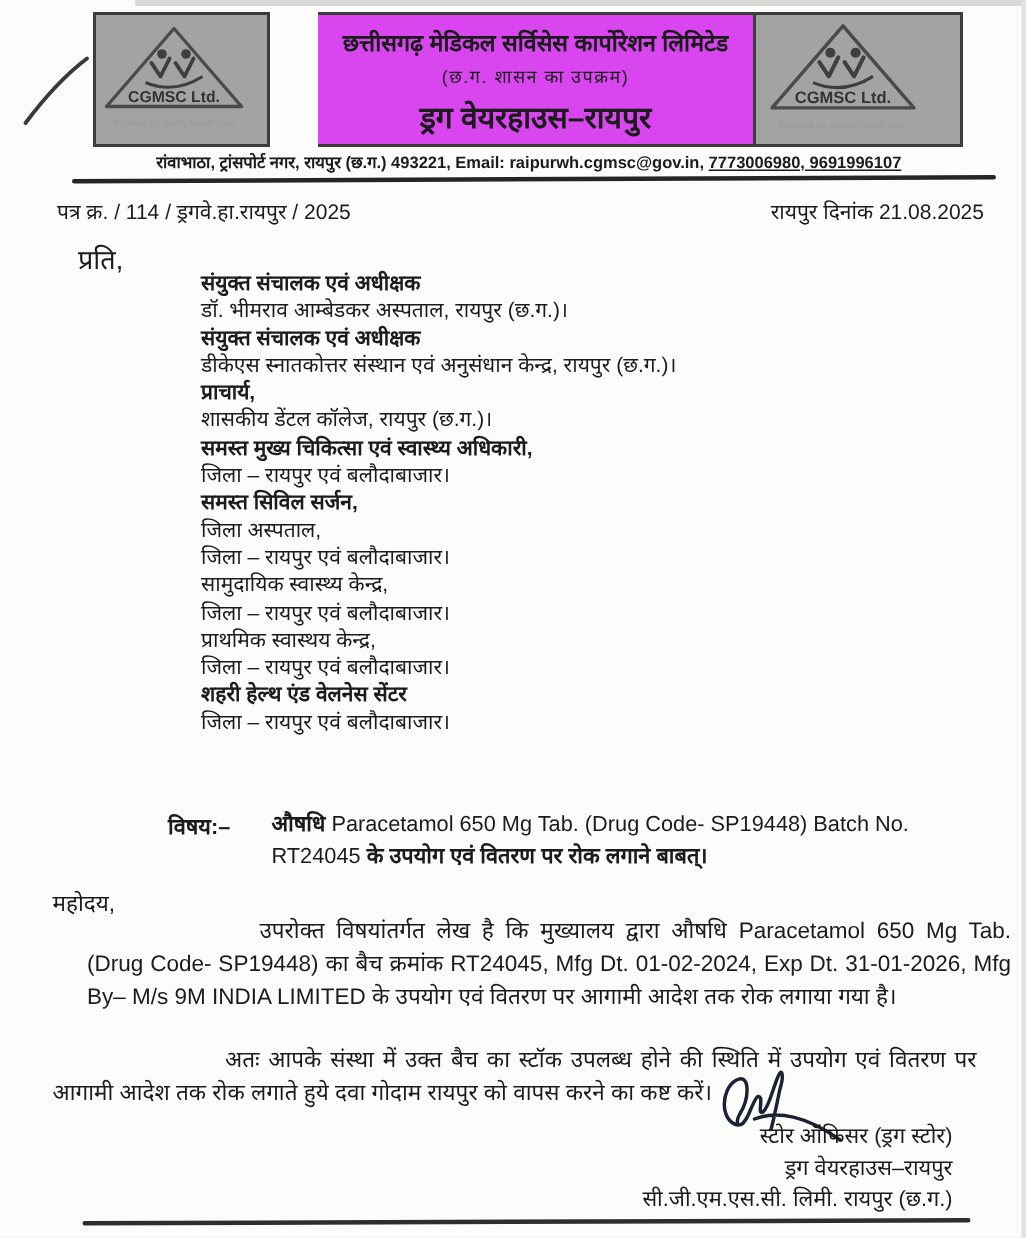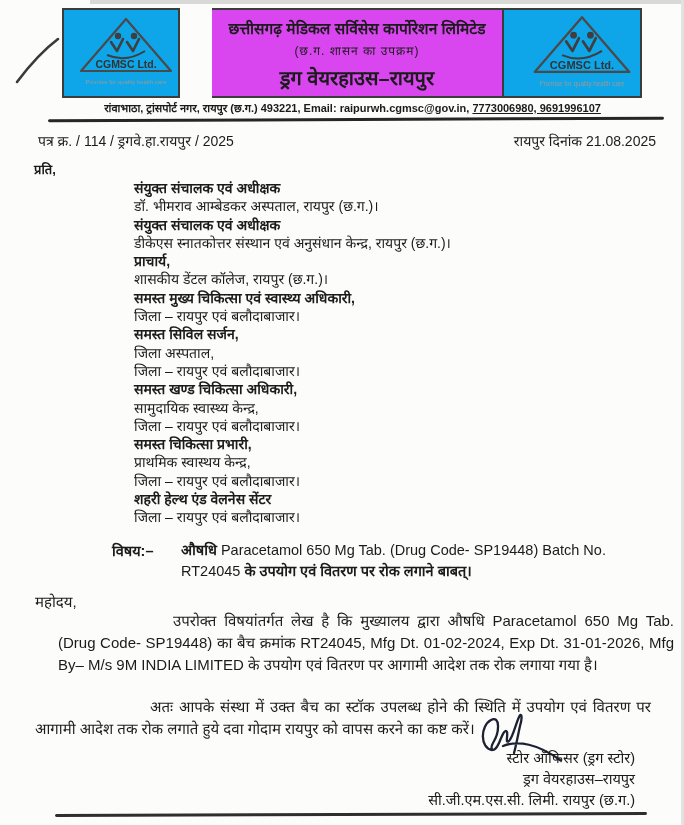--- a/index.html
+++ b/index.html
@@ -8,41 +8,41 @@
     background:#fcfcfa;overflow:hidden;
     font-family:"Liberation Sans","DejaVu Sans",sans-serif;
     color:#1b1b1b;
   }
   .scan-top-edge{position:absolute;top:0;left:90px;right:0;height:4px;background:#d9d9d7;}
   .scan-right-edge{position:absolute;top:0;right:0;width:3px;height:100%;background:#e2e2e0;}
 
   
   .lh-row{position:absolute;top:8px;left:62px;width:580px;height:90px;display:flex;}
   .logo-box{width:118px;height:90px;border:2px solid #3c3c3c;box-sizing:border-box;
-    display:flex;align-items:center;justify-content:flex-end;background:#0ea5e9;}
+    display:flex;align-items:center;justify-content:flex-start;background:#a3a3a3;}
   .logo-box.right{width:140px;}
   .title-box{flex:1;height:90px;border-top:2px solid #3c3c3c;border-bottom:2px solid #3c3c3c;
     box-sizing:border-box;text-align:center;padding-top:7px;background:#d946ef;margin-left:32px;}
   .org-name{font-size:15.5px;font-weight:bold;white-space:nowrap;}
   .org-type{font-size:12px;font-weight:normal;margin-top:3px;letter-spacing:1px;}
   .office-name{font-size:20px;font-weight:bold;margin-top:5px;}
   .addr-row{position:absolute;top:100px;left:55px;width:595px;text-align:center;
     font-size:11px;font-weight:bold;white-space:nowrap;}
   .addr-row .phones{text-decoration:underline;margin-top:43px;}
   .thick-rule{position:absolute;top:118px;left:48px;width:616px;height:3px;background:#262626;
     transform:rotate(-0.25deg);border-radius:2px;}
   .bottom-rule{position:absolute;top:813px;left:55px;width:592px;height:3px;background:#2e2e2e;
     transform:rotate(-0.2deg);border-radius:2px;}
 
   
   .ref-row{position:absolute;top:131px;left:38px;width:618px;display:flex;
     justify-content:space-between;font-size:14px;}
 
   
-  .to-label{position:absolute;top:160px;left:34px;font-size:13px;font-weight:bold;}
+  .to-label{position:absolute;top:160px;left:52px;font-size:18px;}
   .recipients{position:absolute;top:179px;left:134px;width:470px;
     font-size:14px;line-height:18.3px;}
   .recipients .r-title{font-weight:bold;}
 
   
   .subject-row{position:absolute;top:540px;left:64px;width:585px;display:flex;}
   .subject-label{font-size:14.5px;font-weight:bold;width:69px;flex:none;margin-left:48px;}
   .subject-text{font-size:14.5px;font-weight:bold;width:508px;line-height:21px;}
 
   
@@ -125,24 +125,22 @@
       <div class="r-line">डॉ. भीमराव आम्बेडकर अस्पताल, रायपुर (छ.ग.)।</div>
       <div class="r-title">संयुक्त संचालक एवं अधीक्षक</div>
       <div class="r-line">डीकेएस स्नातकोत्तर संस्थान एवं अनुसंधान केन्द्र, रायपुर (छ.ग.)।</div>
       <div class="r-title">प्राचार्य,</div>
       <div class="r-line">शासकीय डेंटल कॉलेज, रायपुर (छ.ग.)।</div>
       <div class="r-title">समस्त मुख्य चिकित्सा एवं स्वास्थ्य अधिकारी,</div>
       <div class="r-line">जिला – रायपुर एवं बलौदाबाजार।</div>
       <div class="r-title">समस्त सिविल सर्जन,</div>
       <div class="r-line">जिला अस्पताल,</div>
       <div class="r-line">जिला – रायपुर एवं बलौदाबाजार।</div>
-      <div class="r-title">समस्त खण्ड चिकित्सा अधिकारी,</div>
       <div class="r-line">सामुदायिक स्वास्थ्य केन्द्र,</div>
       <div class="r-line">जिला – रायपुर एवं बलौदाबाजार।</div>
-      <div class="r-title">समस्त चिकित्सा प्रभारी,</div>
       <div class="r-line">प्राथमिक स्वास्थय केन्द्र,</div>
       <div class="r-line">जिला – रायपुर एवं बलौदाबाजार।</div>
       <div class="r-title">शहरी हेल्थ एंड वेलनेस सेंटर</div>
       <div class="r-line">जिला – रायपुर एवं बलौदाबाजार।</div>
     </div>
 
   <div class="subject-row">
     <div class="subject-label">विषय:–</div>
     <div class="subject-text"><span>औषधि </span><span class="b">Paracetamol 650 Mg Tab. (Drug Code- SP19448) Batch No. RT24045</span><span> के उपयोग एवं वितरण पर रोक लगाने बाबत्।</span></div>
   </div>

